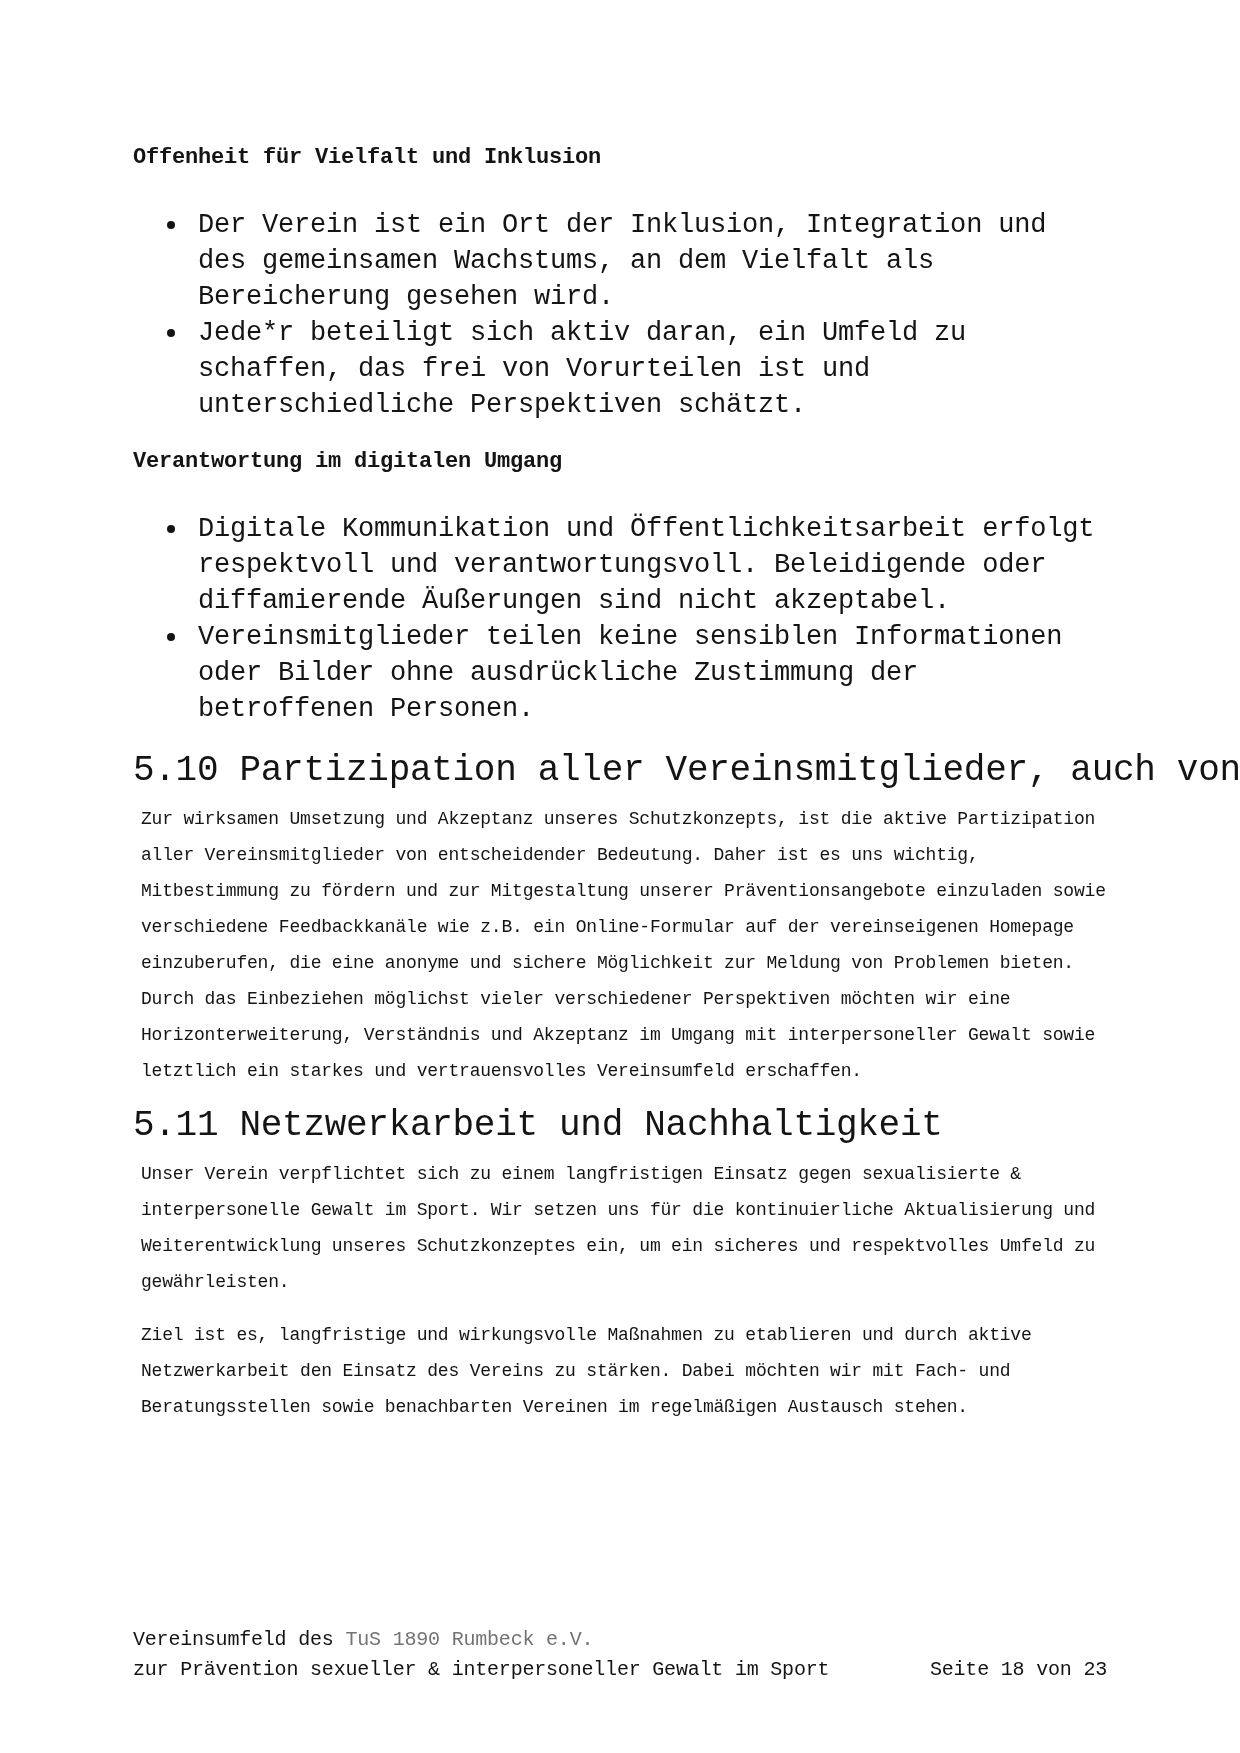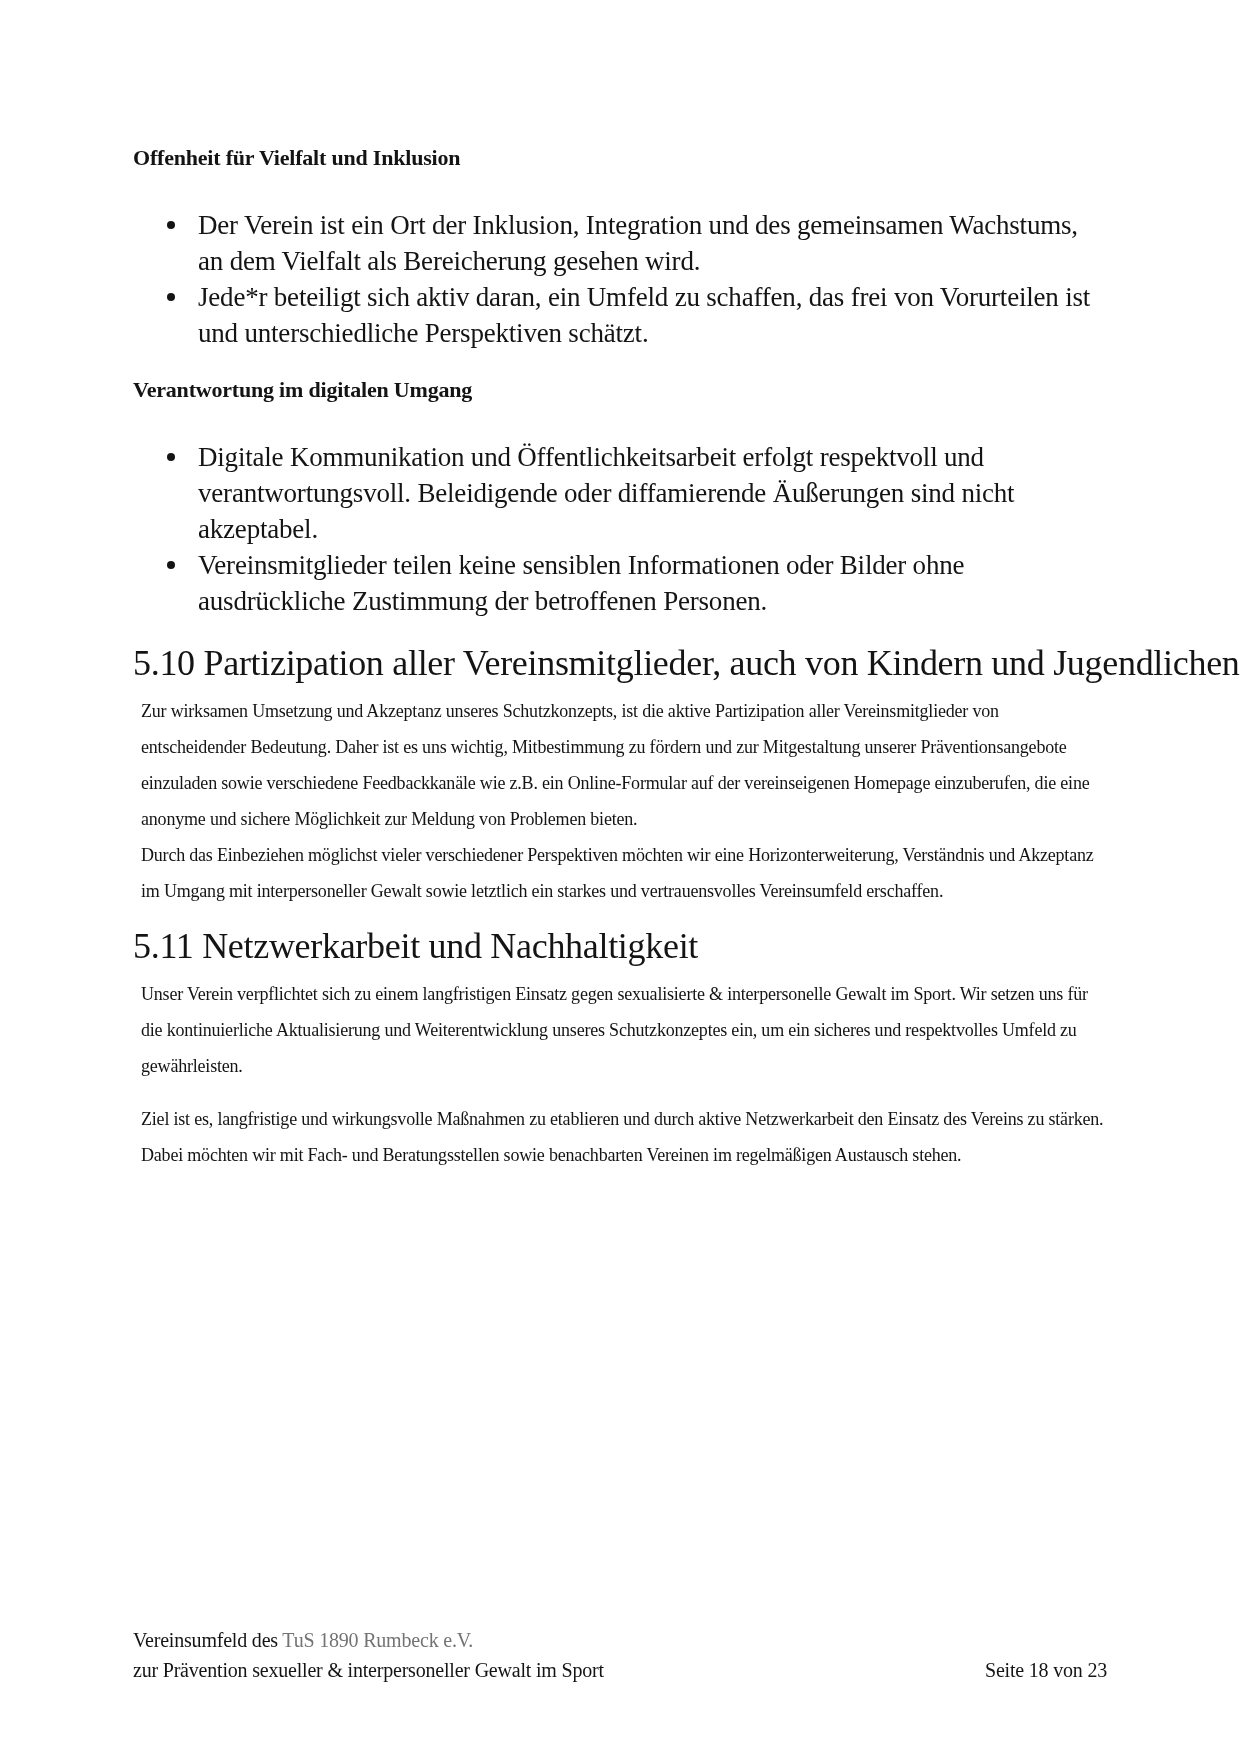--- a/index.html
+++ b/index.html
@@ -1,20 +1,20 @@
 <!DOCTYPE html>
 <html lang="de"><head>
 <meta charset="utf-8">
 <style>
   html,body { margin:0; padding:0; background:#ffffff; }
   .page {
     position:relative;
     width:1240px; height:1689px;
     background:#ffffff;
-    font-family:Liberation Serif, serif;
+    font-family:Liberation Mono, monospace;
     color:#141414;
     overflow:hidden;
     margin:0 auto;
   }
   .content {
     position:absolute;
     left:133px; top:143px;
     width:975px;
   }
   .sub-heading {

